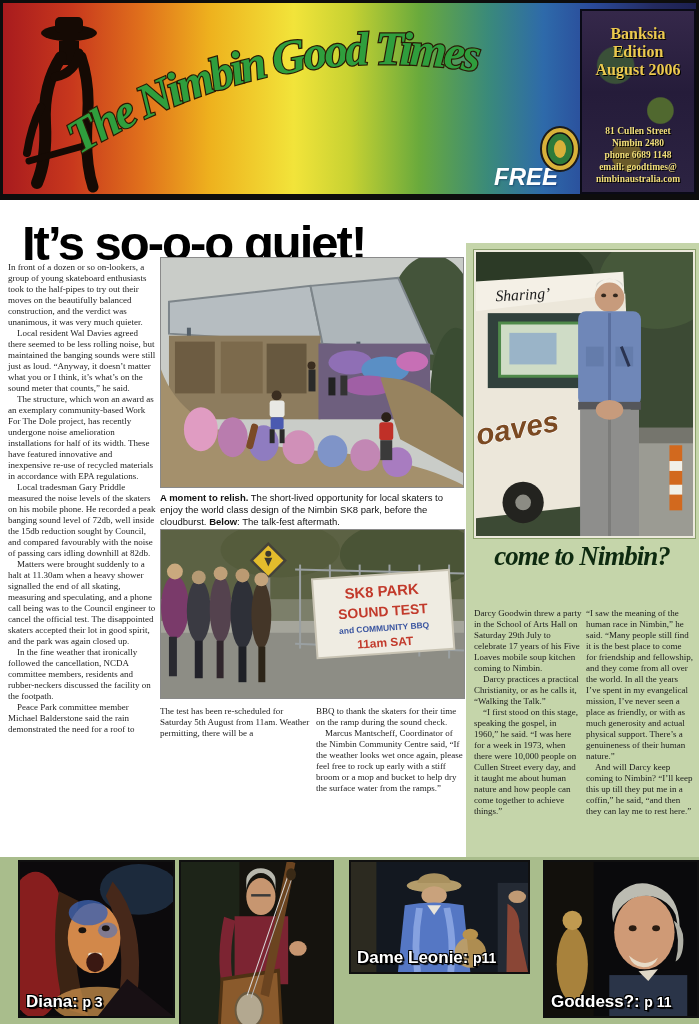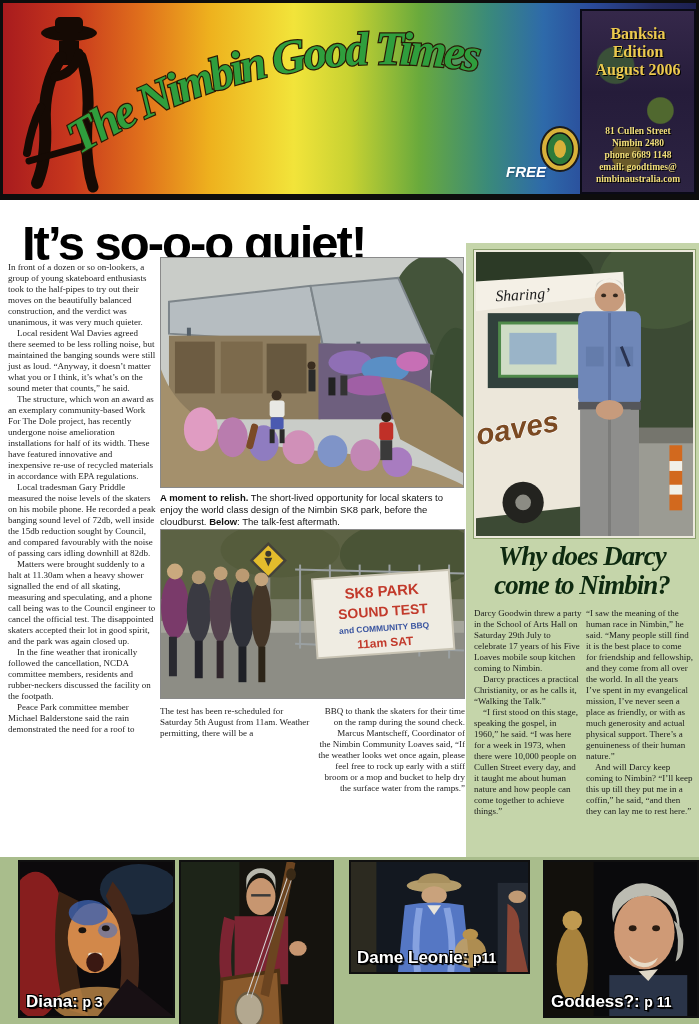--- a/index.html
+++ b/index.html
@@ -19,21 +19,21 @@
   .masthead-figure{left:8px;top:8px;width:140px;height:182px;}
   .masthead-logo{left:62px;top:2px;width:510px;height:192px;overflow:visible;}
   .logo-text{
     font-family:"Liberation Serif",serif;font-style:italic;font-weight:bold;
     font-size:47px;letter-spacing:-3px;
     fill:#2f9e3d;stroke:#2a1a05;stroke-width:2.4;paint-order:stroke;
   }
   .free-label{
     left:478px;top:160px;width:90px;text-align:center;
     font-family:"Liberation Sans",sans-serif;font-style:italic;font-weight:bold;
-    font-size:15px;color:#fff;text-shadow:1px 1px 2px #00114466;
+    font-size:24px;color:#fff;text-shadow:1px 1px 2px #00114466;
   }
   .emblem{left:536px;top:122px;width:42px;height:48px;}
   .infobox{
     left:577px;top:6px;width:116px;height:185px;box-sizing:border-box;
     border:2px solid #0a0a16;
     background:
       radial-gradient(circle at 30% 30%, #3a5038 0 12%, transparent 13%),
       radial-gradient(circle at 70% 55%, #50682f 0 10%, transparent 11%),
       radial-gradient(circle at 40% 80%, #6a5a2a 0 9%, transparent 10%),
       linear-gradient(180deg,#35284a,#251c3a 45%,#2c2342);
@@ -55,21 +55,21 @@
     font-family:"Liberation Sans",sans-serif;font-weight:bold;
     font-size:49px;letter-spacing:-2px;color:#000;line-height:54px;
   }
 
   
   .bodycol{color:#1c1c1c;font-size:9px;line-height:11px;text-align:left;}
   .bodycol p{margin:0;}
   .bodycol p + p{text-indent:9px;}
   .col-left{left:8px;top:262px;width:148px;}
   .col-mid-a{left:160px;top:706px;width:150px;}
-  .col-mid-b{left:316px;top:706px;width:149px;text-align:right;}
+  .col-mid-b{left:316px;top:706px;width:149px;}
 
   
   .photo{box-sizing:border-box;border:1px solid #8a8a8a;background:#222;}
   .photo svg{display:block;width:100%;height:100%;}
   .photo1{left:160px;top:257px;width:304px;height:231px;}
   .photo2{left:160px;top:529px;width:305px;height:170px;}
   .caption{
     left:160px;top:492px;width:304px;
     font-family:"Liberation Sans",sans-serif;font-size:9.5px;line-height:12px;color:#111;
   }
@@ -269,21 +269,21 @@
         <rect x="98" y="118" width="7" height="36" fill="#2c2418"></rect>
       </g>
     </svg>
   </div>
 
   <div class="abs bodycol col-mid-a">
     <p>The test has been re-scheduled for Saturday 5th August from 11am. Weather permitting, there will be a</p>
   </div>
   <div class="abs bodycol col-mid-b">
     <p>BBQ to thank the skaters for their time on the ramp during the sound check.</p>
-    <p>Marcus Mantscheff, Coordinator of the Nimbin Community Loaves said, “If the weather looks wet once again, please feel free to rock up early with a stiff broom or a mop and bucket to help dry the surface water from the ramps.”</p>
+    <p>Marcus Mantscheff, Coordinator of the Nimbin Community Centre said, “If the weather looks wet once again, please feel free to rock up early with a stiff broom or a mop and bucket to help dry the surface water from the ramps.”</p>
   </div>
 
   <div class="abs photo darcy-photo">
     <svg viewBox="0 0 221 288" preserveAspectRatio="none">
       <rect width="221" height="288" fill="#3c4a34"></rect>
       <ellipse cx="40" cy="25" rx="80" ry="42" fill="#2c3a26"></ellipse>
       <ellipse cx="185" cy="30" rx="60" ry="48" fill="#46583a"></ellipse>
       <rect x="150" y="190" width="71" height="98" fill="#9b9b93"></rect>
       <rect x="150" y="178" width="71" height="16" fill="#75756d"></rect>
       <g>
@@ -312,21 +312,20 @@
         <line x1="148" y1="96" x2="156" y2="116" stroke="#2a3350" stroke-width="3"></line>
         <rect x="104" y="152" width="64" height="8" fill="#55565a"></rect>
         <rect x="106" y="160" width="60" height="128" fill="#8e8e8c"></rect>
         <line x1="136" y1="168" x2="136" y2="288" stroke="#7c7c7a" stroke-width="3"></line>
         <ellipse cx="136" cy="160" rx="14" ry="10" fill="#c79b7c"></ellipse>
       </g>
     </svg>
   </div>
 
   <div class="abs darcy-headline">
-    <div>Why does Darcy</div>
     <div>come to Nimbin?</div>
   </div>
   <div class="abs bodycol darcy-col-a">
     <p>Darcy Goodwin threw a party in the School of Arts Hall on Saturday 29th July to celebrate 17 years of his Five Loaves mobile soup kitchen coming to Nimbin.</p>
     <p>Darcy practices a practical Christianity, or as he calls it, “Walking the Talk.”</p>
     <p>“I first stood on this stage, speaking the gospel, in 1960,” he said. “I was here for a week in 1973, when there were 10,000 people on Cullen Street every day, and it taught me about human nature and how people can come together to achieve things.”</p>
   </div>
   <div class="abs bodycol darcy-col-b">
     <p>“I saw the meaning of the human race in Nimbin,” he said. “Many people still find it is the best place to come for friendship and fellowship, and they come from all over the world. In all the years I’ve spent in my evangelical mission, I’ve never seen a place as friendly, or with as much generosity and actual physical support. There’s a genuineness of their human nature.”</p>
     <p>And will Darcy keep coming to Nimbin? “I’ll keep this up till they put me in a coffin,” he said, “and then they can lay me to rest here.”</p>

